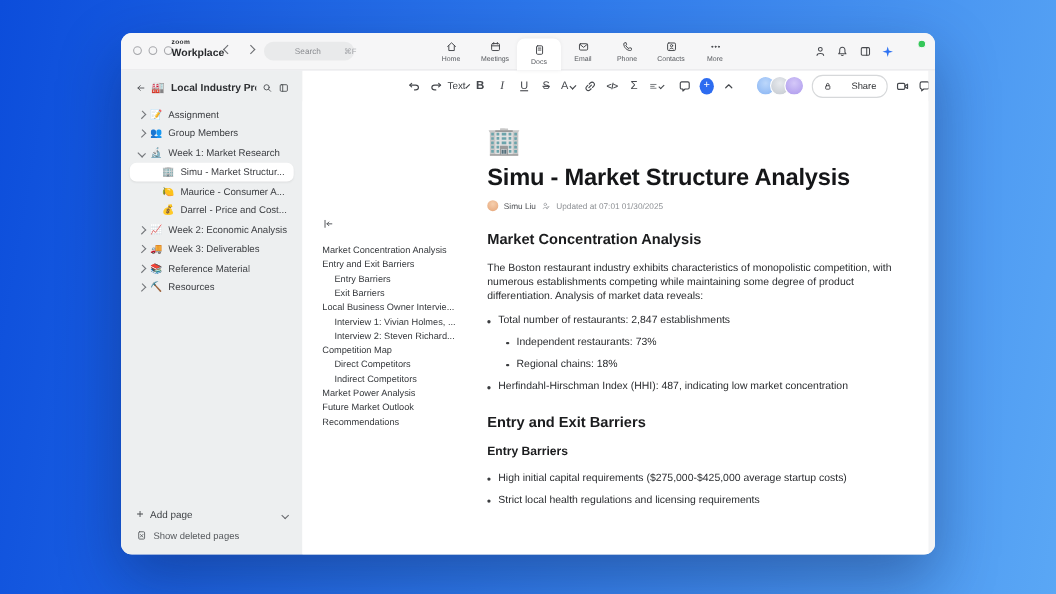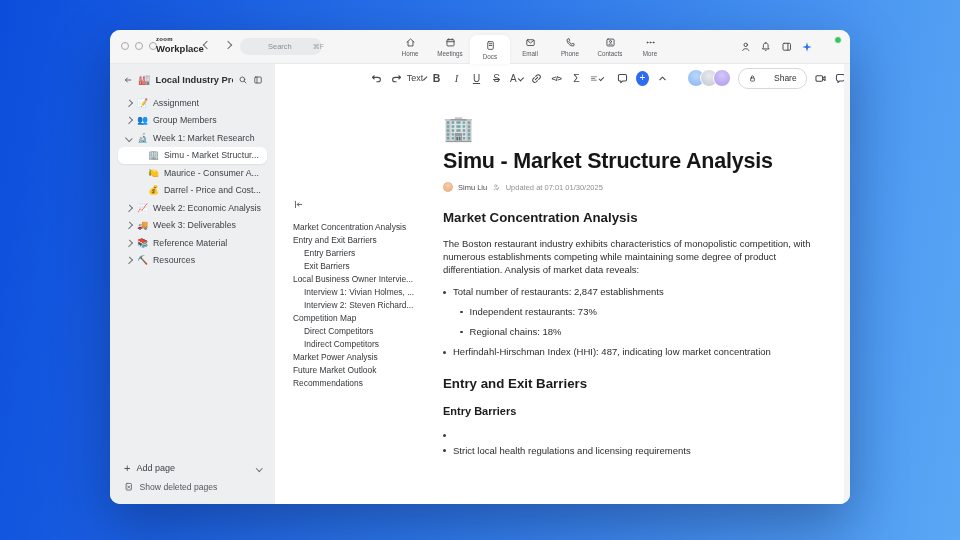--- a/index.html
+++ b/index.html
@@ -443,20 +443,21 @@
               </div>
             <div class="li">
                 <span class="dot"></span>
                 <span>Herfindahl-Hirschman Index (HHI): 487, indicating low market concentration</span>
               </div>
 
             <div class="h2">Entry and Exit Barriers</div>
             <div class="h3">Entry Barriers</div>
             <div class="li" style="margin-top:12px">
                 <span class="dot"></span>
+                <span>High initial capital requirements ($275,000-$425,000 average startup costs)</span>
               </div>
             <div class="li">
                 <span class="dot"></span>
                 <span>Strict local health regulations and licensing requirements</span>
               </div>
           </div>
 
         </div>
       </div>
 

